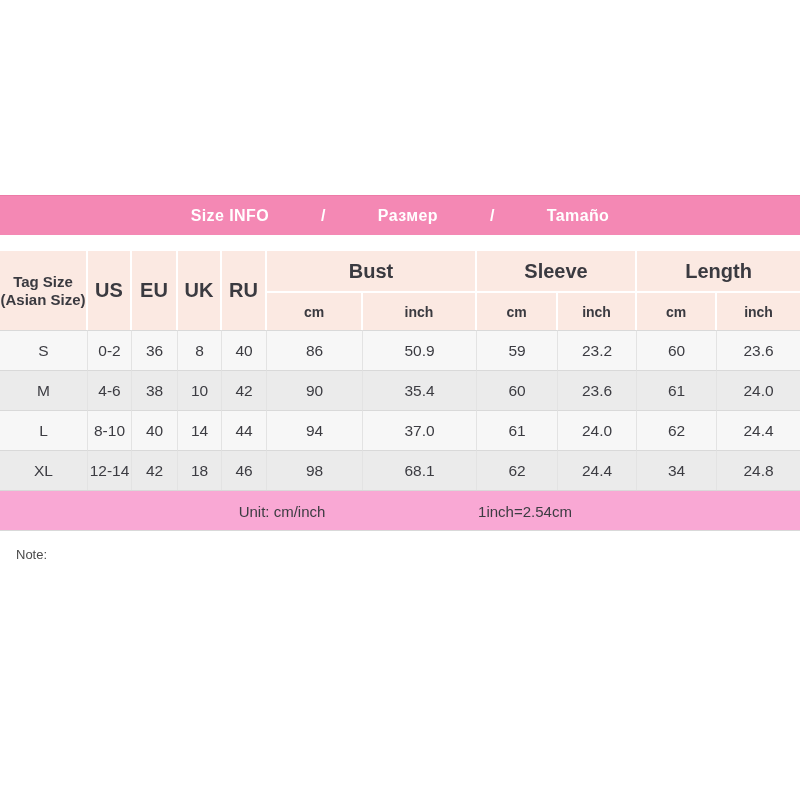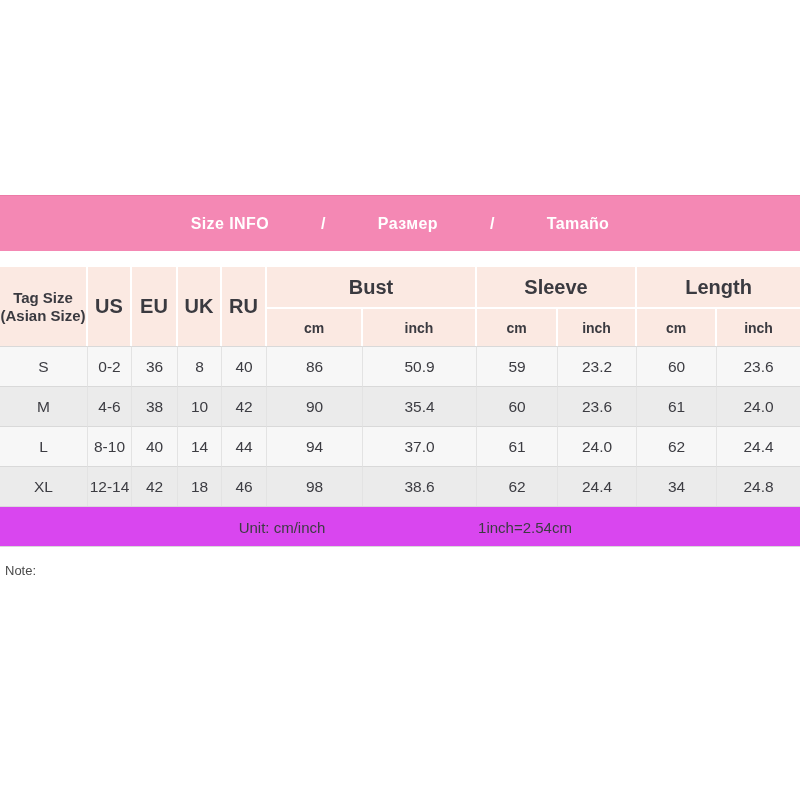--- a/index.html
+++ b/index.html
@@ -11,21 +11,21 @@
     font-family: "Liberation Sans", "DejaVu Sans", sans-serif;
     overflow: hidden;
   }
   .page {
     width: 800px;
     height: 800px;
     position: relative;
   }
   .banner {
     margin-top: 195px;
-    height: 56px;
+    height: 40px;
     background: #f488b4;
     border-top: 1px solid #ed7aa7;
     box-sizing: border-box;
     display: flex;
     align-items: center;
     justify-content: center;
     gap: 52px;
     color: #ffffff;
     font-weight: bold;
     font-size: 16px;
@@ -61,39 +61,39 @@
     height: 40px;
     font-size: 15.5px;
     color: #3c3c42;
     border-top: 1px solid #d9d9d9;
     border-right: 1px solid #e3e3e3;
   }
   td:last-child { border-right: none; }
   tr.row-light td { background: #f7f7f7; }
   tr.row-dark td { background: #ebebeb; }
   tr.footer-row td {
-    background: #d946ef;
+    background: #f9a8d4;
     border-right: none;
     border-bottom: 1px solid #d9d9d9;
     height: 41px;
     position: relative;
     font-size: 15px;
     color: #3c3c42;
   }
   .unit-label, .conversion-label {
     position: absolute;
     top: 50%;
     transform: translate(-50%, -50%);
     white-space: nowrap;
   }
   .unit-label { left: 282px; }
   .conversion-label { left: 525px; }
   .note {
     margin-top: 14px;
-    padding-left: 5px;
+    padding-left: 16px;
     font-size: 13px;
     line-height: 19px;
     color: #4a4a4a;
     white-space: nowrap;
   }
 </style>
 </head>
 <body>
 
 <div class="page">
@@ -183,21 +183,21 @@
         <td>62</td>
         <td>24.4</td>
       </tr>
       <tr class="row-dark">
         <td>XL</td>
         <td>12-14</td>
         <td>42</td>
         <td>18</td>
         <td>46</td>
         <td>98</td>
-        <td>38.6</td>
+        <td>68.1</td>
         <td>62</td>
         <td>24.4</td>
         <td>34</td>
         <td>24.8</td>
       </tr>
       <tr class="footer-row">
         <td colspan="11">
           <span class="unit-label">Unit: cm/inch</span>
           <span class="conversion-label">1inch=2.54cm</span>
         </td>

